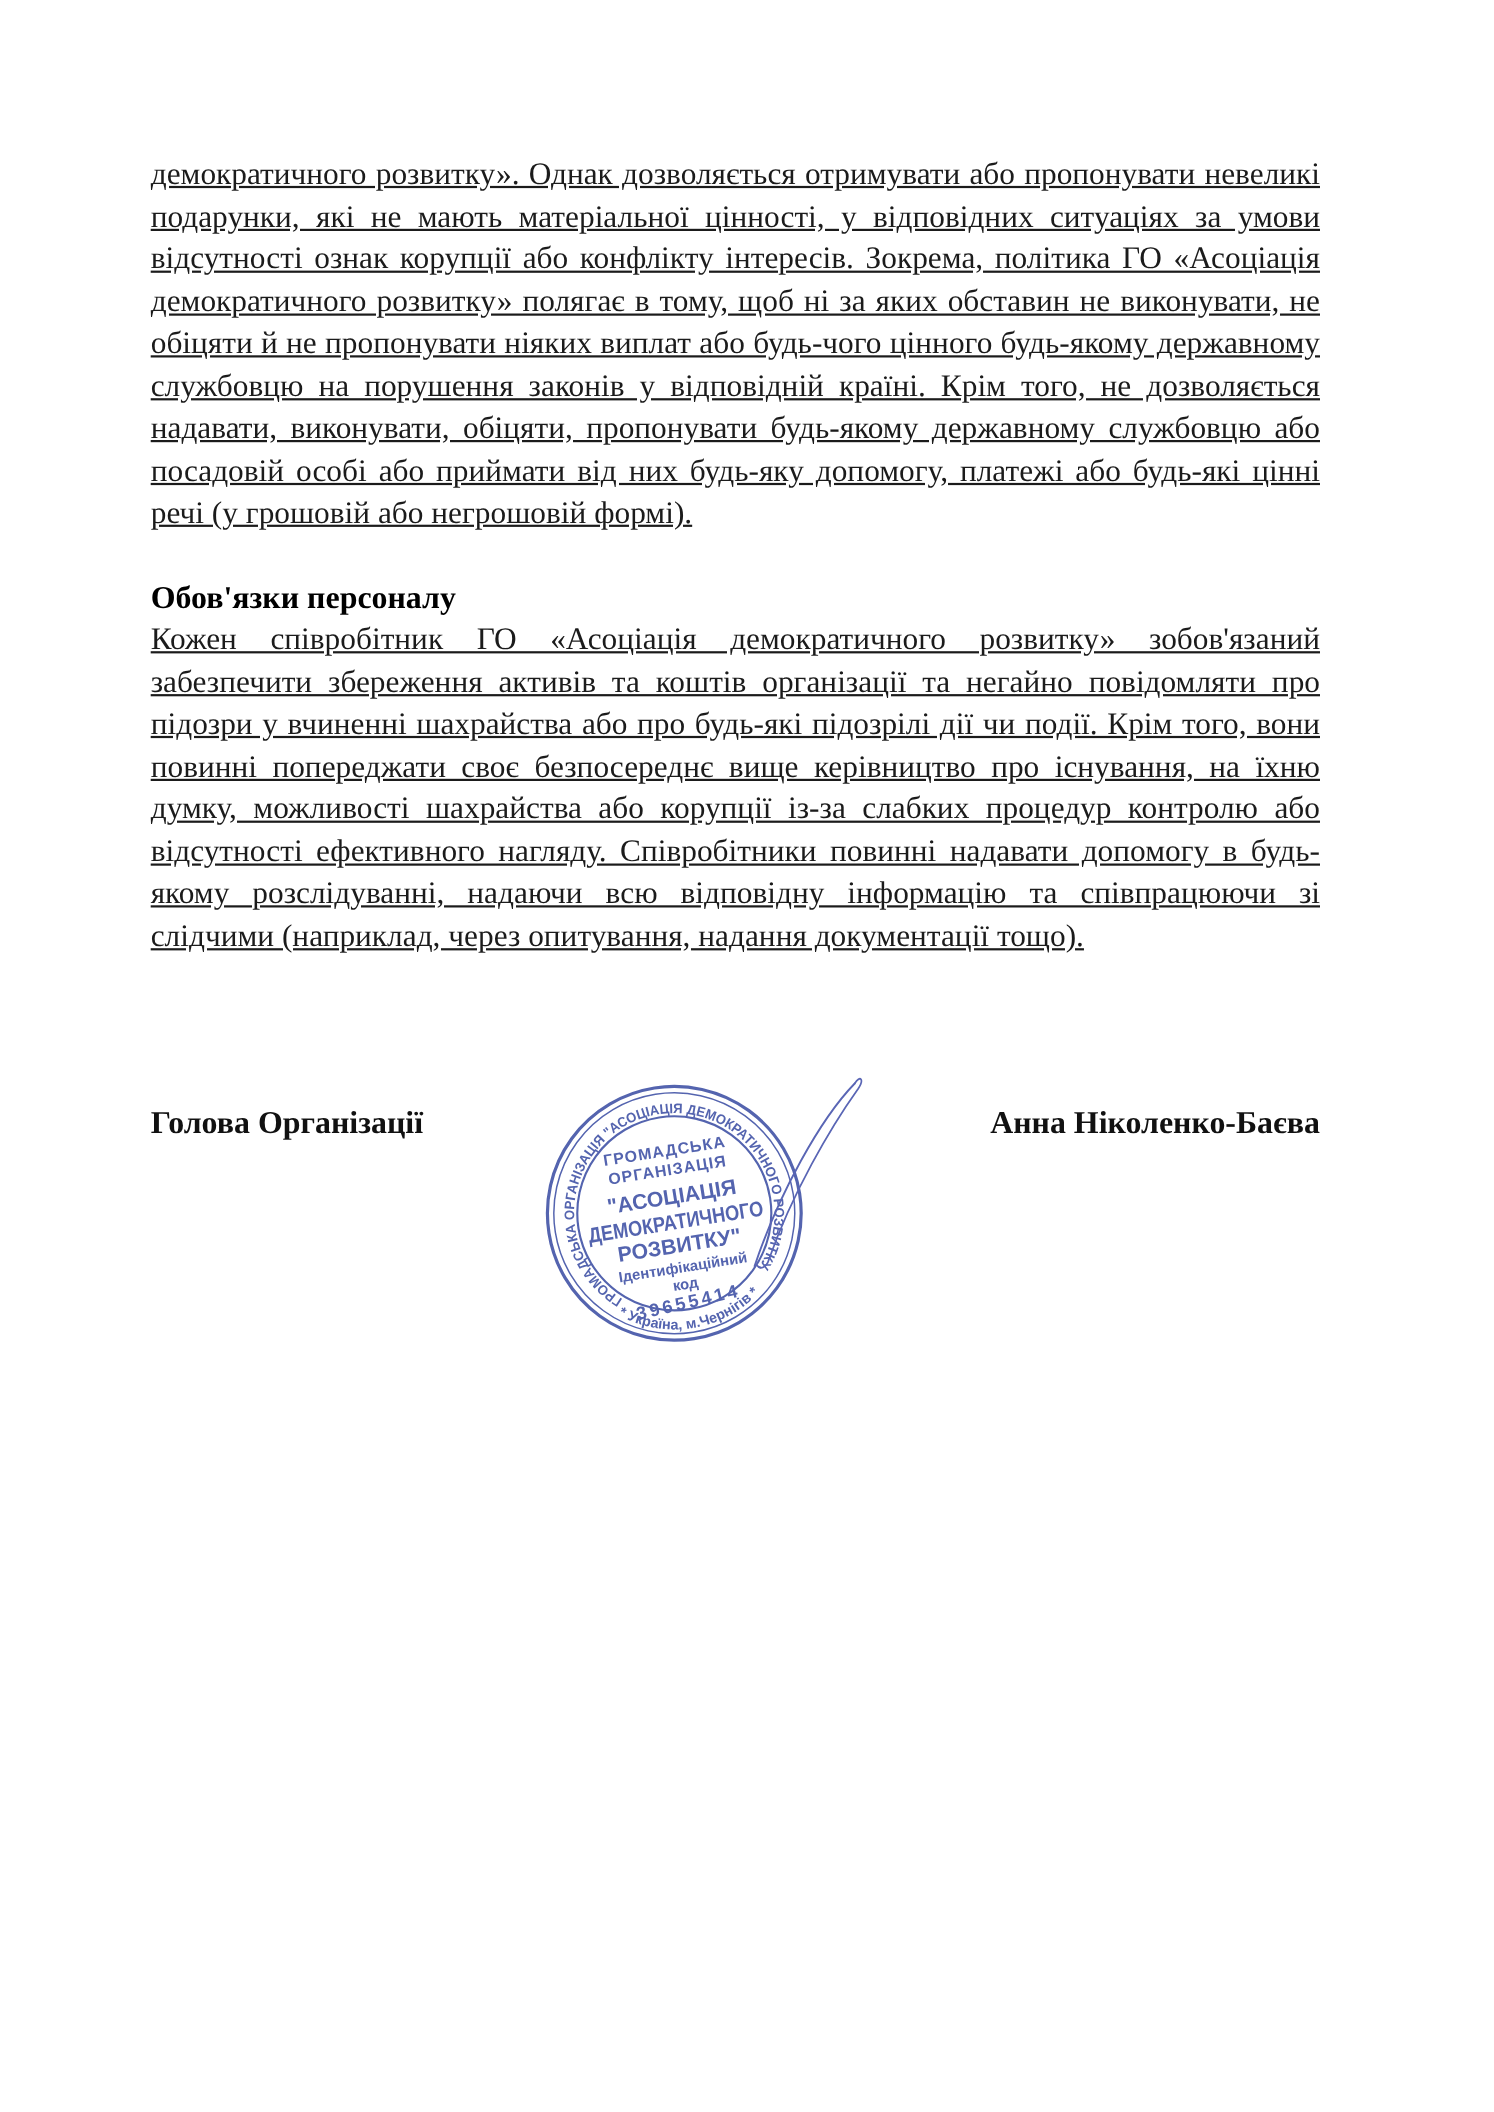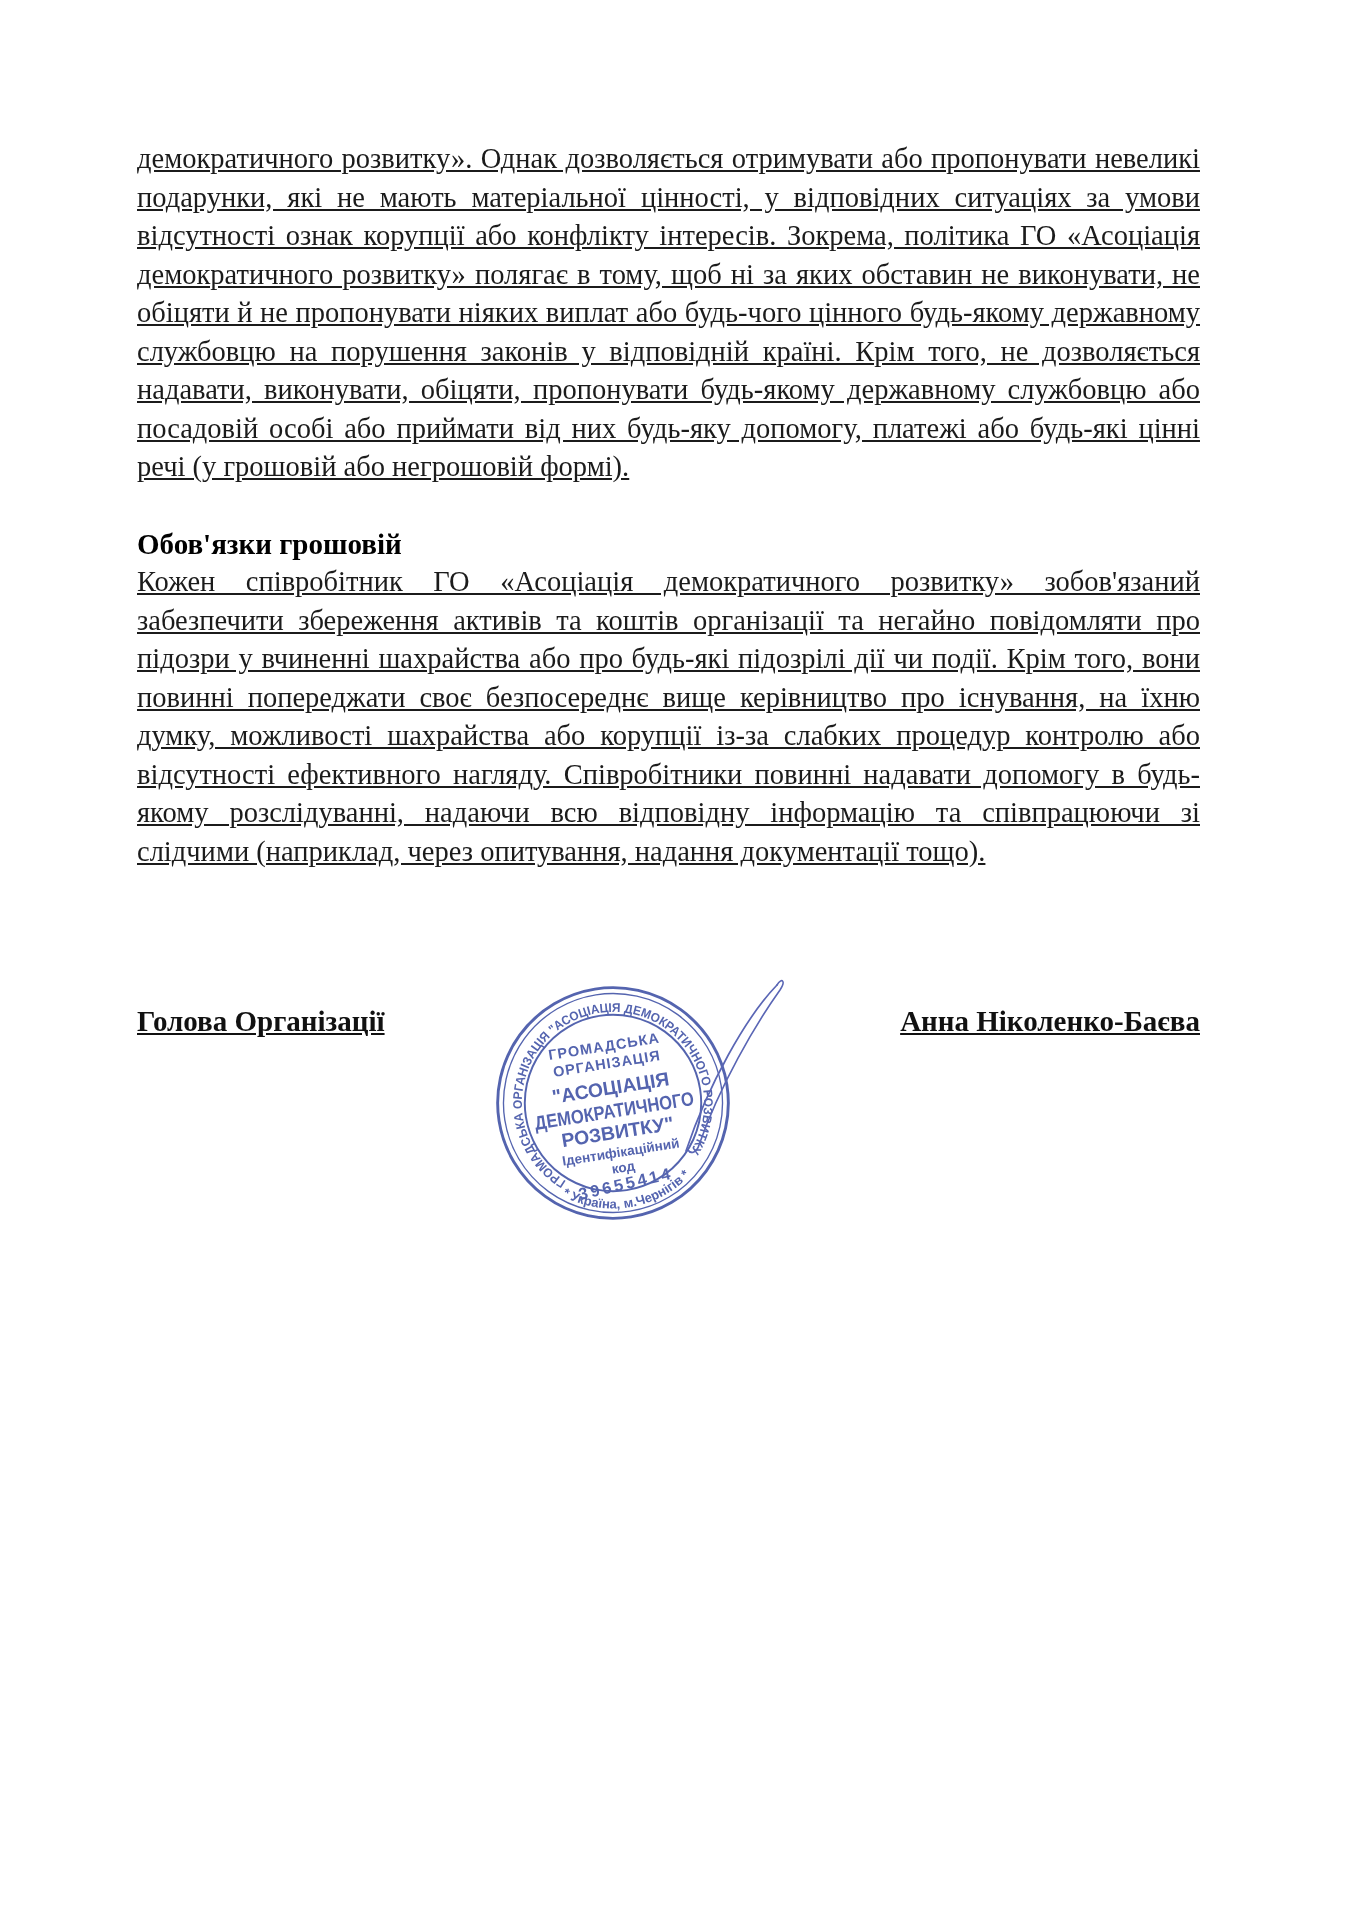--- a/index.html
+++ b/index.html
@@ -18,38 +18,38 @@
     text-decoration:underline;
   }
   .section-heading{
     font-size:29px;line-height:38.5px;font-weight:bold;color:#000;
     margin:38px 0 0 0;
   }
   .para.second{margin-top:0;}
   .sig-row{
     position:absolute;left:137px;top:1005px;width:1063px;
     display:flex;justify-content:space-between;align-items:flex-end;
-    font-size:29px;font-weight:bold;color:#111;text-decoration:underline;
+    font-size:29px;font-weight:bold;color:#111;
   }
   .stamp-wrap{
     position:absolute;left:487px;top:977px;width:252px;height:252px;
     opacity:0.88;
   }
   .stamp-wrap svg{display:block;}
   .stamp-text{font-family:"Liberation Sans", sans-serif;font-weight:700;fill:#3d4fa4;}
   .signature-overlay{
     position:absolute;left:650px;top:955px;width:220px;height:230px;
   }
 </style>
 </head>
 <body>
 
 <div class="text-col">
   <p class="para">демократичного розвитку». Однак дозволяється отримувати або пропонувати невеликі подарунки, які не мають матеріальної цінності, у відповідних ситуаціях за умови відсутності ознак корупції або конфлікту інтересів. Зокрема, політика ГО «Асоціація демократичного розвитку» полягає в тому, щоб ні за яких обставин не виконувати, не обіцяти й не пропонувати ніяких виплат або будь-чого цінного будь-якому державному службовцю на порушення законів у відповідній країні. Крім того, не дозволяється надавати, виконувати, обіцяти, пропонувати будь-якому державному службовцю або посадовій особі або приймати від них будь-яку допомогу, платежі або будь-які цінні речі (у грошовій або негрошовій формі).</p>
-  <h2 class="section-heading">Обов'язки грошовій</h2>
+  <h2 class="section-heading">Обов'язки персоналу</h2>
   <p class="para second">Кожен співробітник ГО «Асоціація демократичного розвитку» зобов'язаний забезпечити збереження активів та коштів організації та негайно повідомляти про підозри у вчиненні шахрайства або про будь-які підозрілі дії чи події. Крім того, вони повинні попереджати своє безпосереднє вище керівництво про існування, на їхню думку, можливості шахрайства або корупції із-за слабких процедур контролю або відсутності ефективного нагляду. Співробітники повинні надавати допомогу в будь-якому розслідуванні, надаючи всю відповідну інформацію та співпрацюючи зі слідчими (наприклад, через опитування, надання документації тощо).</p>
 </div>
 
 <div class="sig-row">
   <span>Голова Організації</span>
   <span>Анна Ніколенко-Баєва</span>
 </div>
 
 <div class="stamp-wrap">
   <svg width="252" height="252" viewBox="0 0 260 260">

